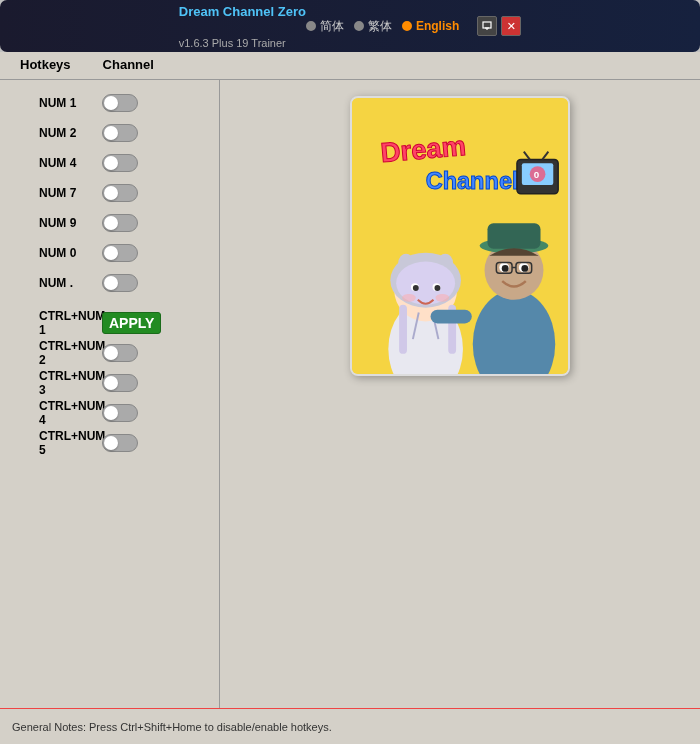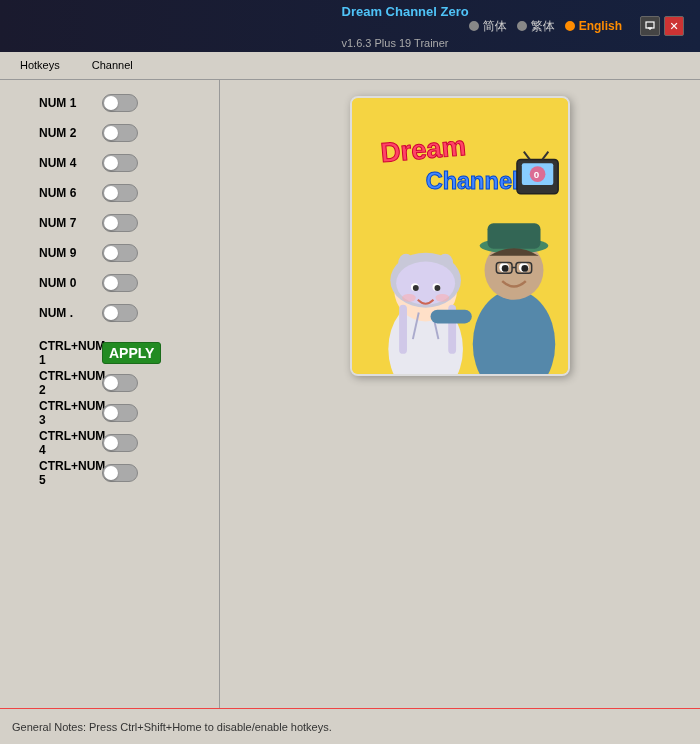--- a/index.html
+++ b/index.html
@@ -11,23 +11,24 @@
       font-size: 12px;
       overflow: hidden;
     }
 
     
     .title-bar {
       background: linear-gradient(to right, #1a1a2e, #16213e);
       color: white;
       display: flex;
       align-items: center;
-      justify-content: flex-end;
-      padding: 0 16px;
+      justify-content: center;
+      padding: 0 0;
       height: 52px;
+      border-radius: 7px;
     }
     .title-bar-left {
       display: flex;
       flex-direction: column;
       justify-content: center;
     }
     .title-bar-title {
       font-size: 13px;
       font-weight: bold;
       color: #4fc3f7;
@@ -97,22 +98,22 @@
     .menu-bar {
       background: #d4d0c8;
       border-bottom: 1px solid #999;
       display: flex;
       padding: 0 4px;
       height: 28px;
       align-items: center;
     }
     .menu-item {
       padding: 4px 16px;
-      font-size: 11px;
-      font-weight: normal;
+      font-size: 13px;
+      font-weight: bold;
       cursor: pointer;
       color: #000;
       border-bottom: 2px solid transparent;
     }
 
     
     .main-content {
       display: flex;
       height: calc(744px - 52px - 28px - 36px);
       background: #d4d0c8;
@@ -266,24 +267,20 @@
       </div>
       <div class="hotkey-row">
         <span class="hotkey-label">NUM 2</span>
         <div class="toggle-switch"></div>
       </div>
       <div class="hotkey-row">
         <span class="hotkey-label">NUM 4</span>
         <div class="toggle-switch"></div>
       </div>
       <div class="hotkey-row">
-        <span class="hotkey-label">NUM 6</span>
-        <div class="toggle-switch"></div>
-      </div>
-      <div class="hotkey-row">
         <span class="hotkey-label">NUM 7</span>
         <div class="toggle-switch"></div>
       </div>
       <div class="hotkey-row">
         <span class="hotkey-label">NUM 9</span>
         <div class="toggle-switch"></div>
       </div>
       <div class="hotkey-row">
         <span class="hotkey-label">NUM 0</span>
         <div class="toggle-switch"></div>

